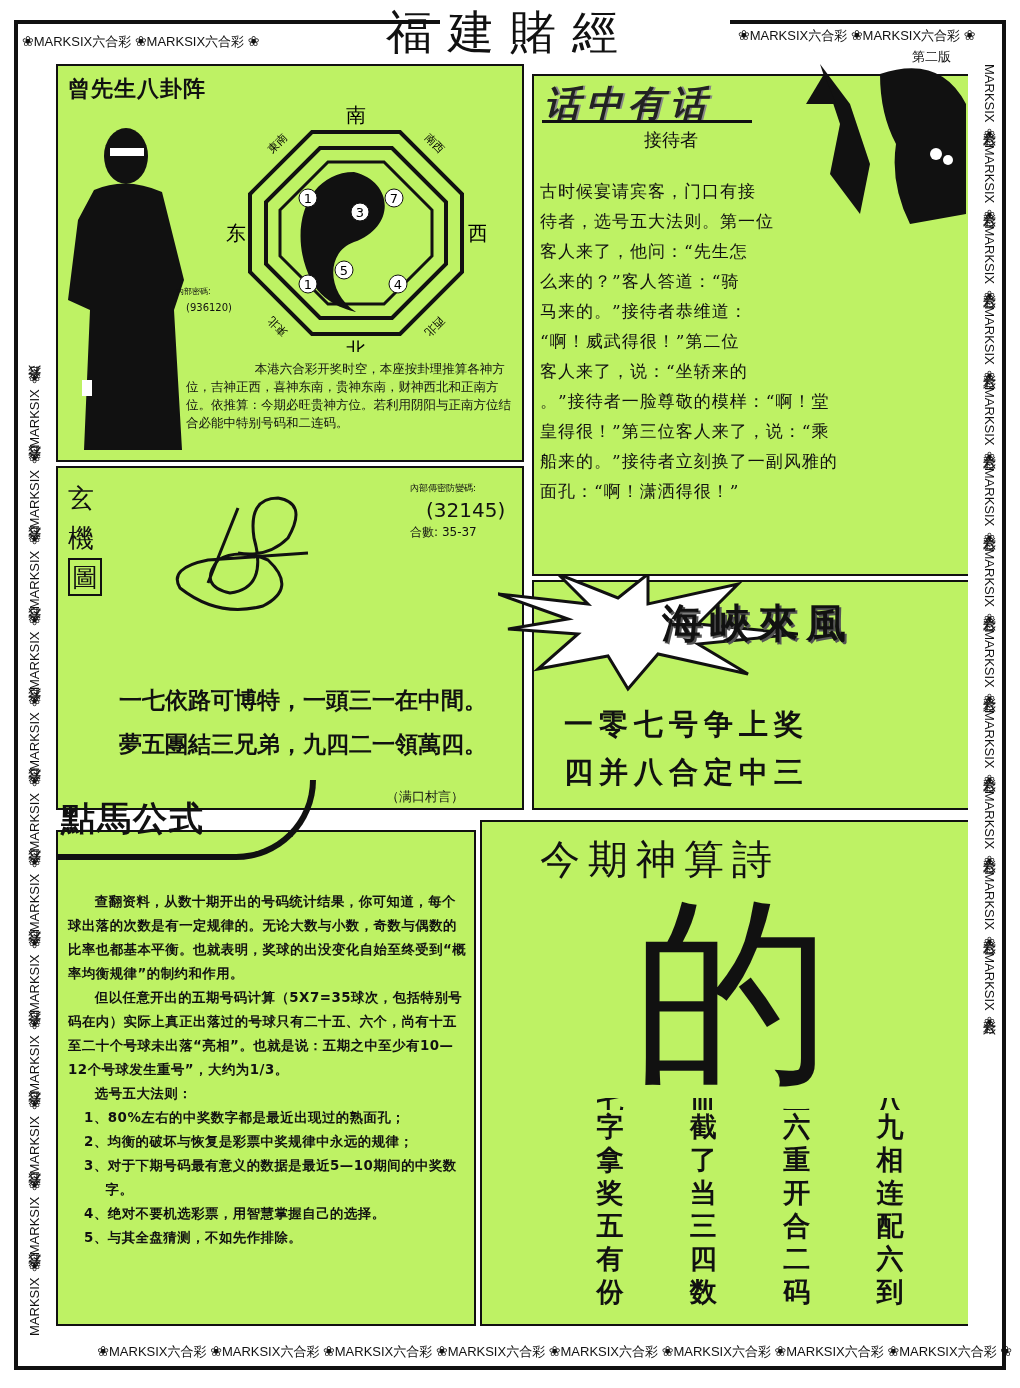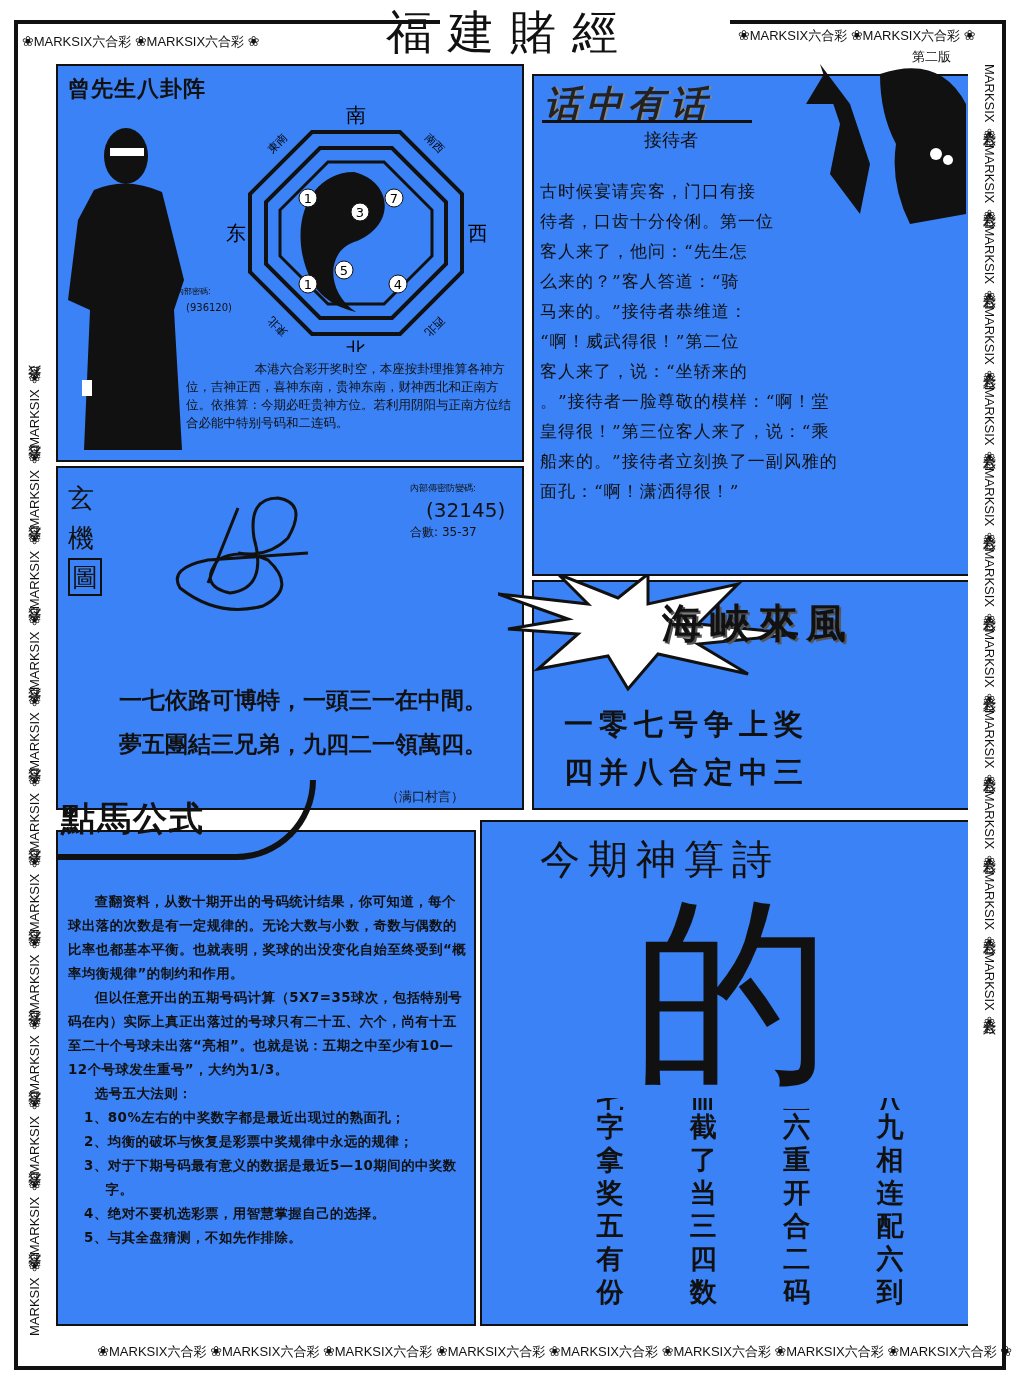--- a/index.html
+++ b/index.html
@@ -14,21 +14,21 @@
 
   .strip-h { position: absolute; height: 26px; font-family: "Liberation Sans Narrow", "Liberation Sans", sans-serif;
              font-size: 13px; line-height: 26px; white-space: nowrap; overflow: hidden; letter-spacing: 0px; }
   .strip-v { position: absolute; width: 26px; writing-mode: vertical-rl; font-size: 13px; line-height: 26px;
              white-space: nowrap; overflow: hidden; font-family: "Liberation Sans", sans-serif; }
   .strip-v.left { transform: rotate(180deg); }
   .flower { font-size: 14px; }
 
   .edition { position: absolute; left: 912px; top: 48px; font-size: 13px; }
 
-  .panel { position: absolute; border: 2px solid #111; background: #3b82f6; }
+  .panel { position: absolute; border: 2px solid #111; background: #bef264; }
 
   
   #p-bagua { left: 56px; top: 64px; width: 468px; height: 398px; }
   .bagua-title { position: absolute; left: 10px; top: 8px; font-size: 22px; font-weight: bold; letter-spacing: 1px; }
   .figure { position: absolute; left: 6px; top: 44px; width: 140px; height: 350px; }
   .code-label { position: absolute; left: 118px; top: 220px; font-size: 8px; }
   .code-value { position: absolute; left: 128px; top: 236px; font-size: 10px; }
   .bagua-svg { position: absolute; left: 168px; top: 26px; width: 260px; height: 260px; }
   .bagua-desc { position: absolute; left: 128px; top: 294px; width: 334px; font-size: 12.5px; line-height: 18px;
                 font-family: "DejaVu Serif", serif; text-indent: 5.5em; }
@@ -182,21 +182,21 @@
   <div class="story-sub">接待者</div>
   <svg class="story-art" viewBox="0 0 170 170">
     <path d="M20 0 L40 60 L30 110 L60 150 L70 100 L50 40 Z" fill="#111"></path>
     <path d="M6 40 L24 10 L36 40 Z" fill="#111"></path>
     <path d="M80 10 Q140 -10 166 40 L166 150 L110 160 Q90 120 96 80 Q80 50 80 10 Z" fill="#111"></path>
     <circle cx="136" cy="90" r="6" fill="#fff"></circle>
       <circle cx="148" cy="96" r="5" fill="#fff"></circle>
   </svg>
   <div class="story-text">
     <span class="ln">古时候宴请宾客，门口有接</span>
-    <span class="ln">待者，口齿十分伶俐。第一位</span>
+    <span class="ln">待者，选号五大法则。第一位</span>
     <span class="ln">客人来了，他问：“先生怎</span>
     <span class="ln">么来的？”客人答道：“骑</span>
     <span class="ln">马来的。”接待者恭维道：</span>
     <span class="ln">“啊！威武得很！”第二位</span>
     <span class="ln">客人来了，说：“坐轿来的</span>
     <span class="ln">。”接待者一脸尊敬的模样：“啊！堂</span>
     <span class="ln">皇得很！”第三位客人来了，说：“乘</span>
     <span class="ln">船来的。”接待者立刻换了一副风雅的</span>
     <span class="ln">面孔：“啊！潇洒得很！”</span>
   </div>

